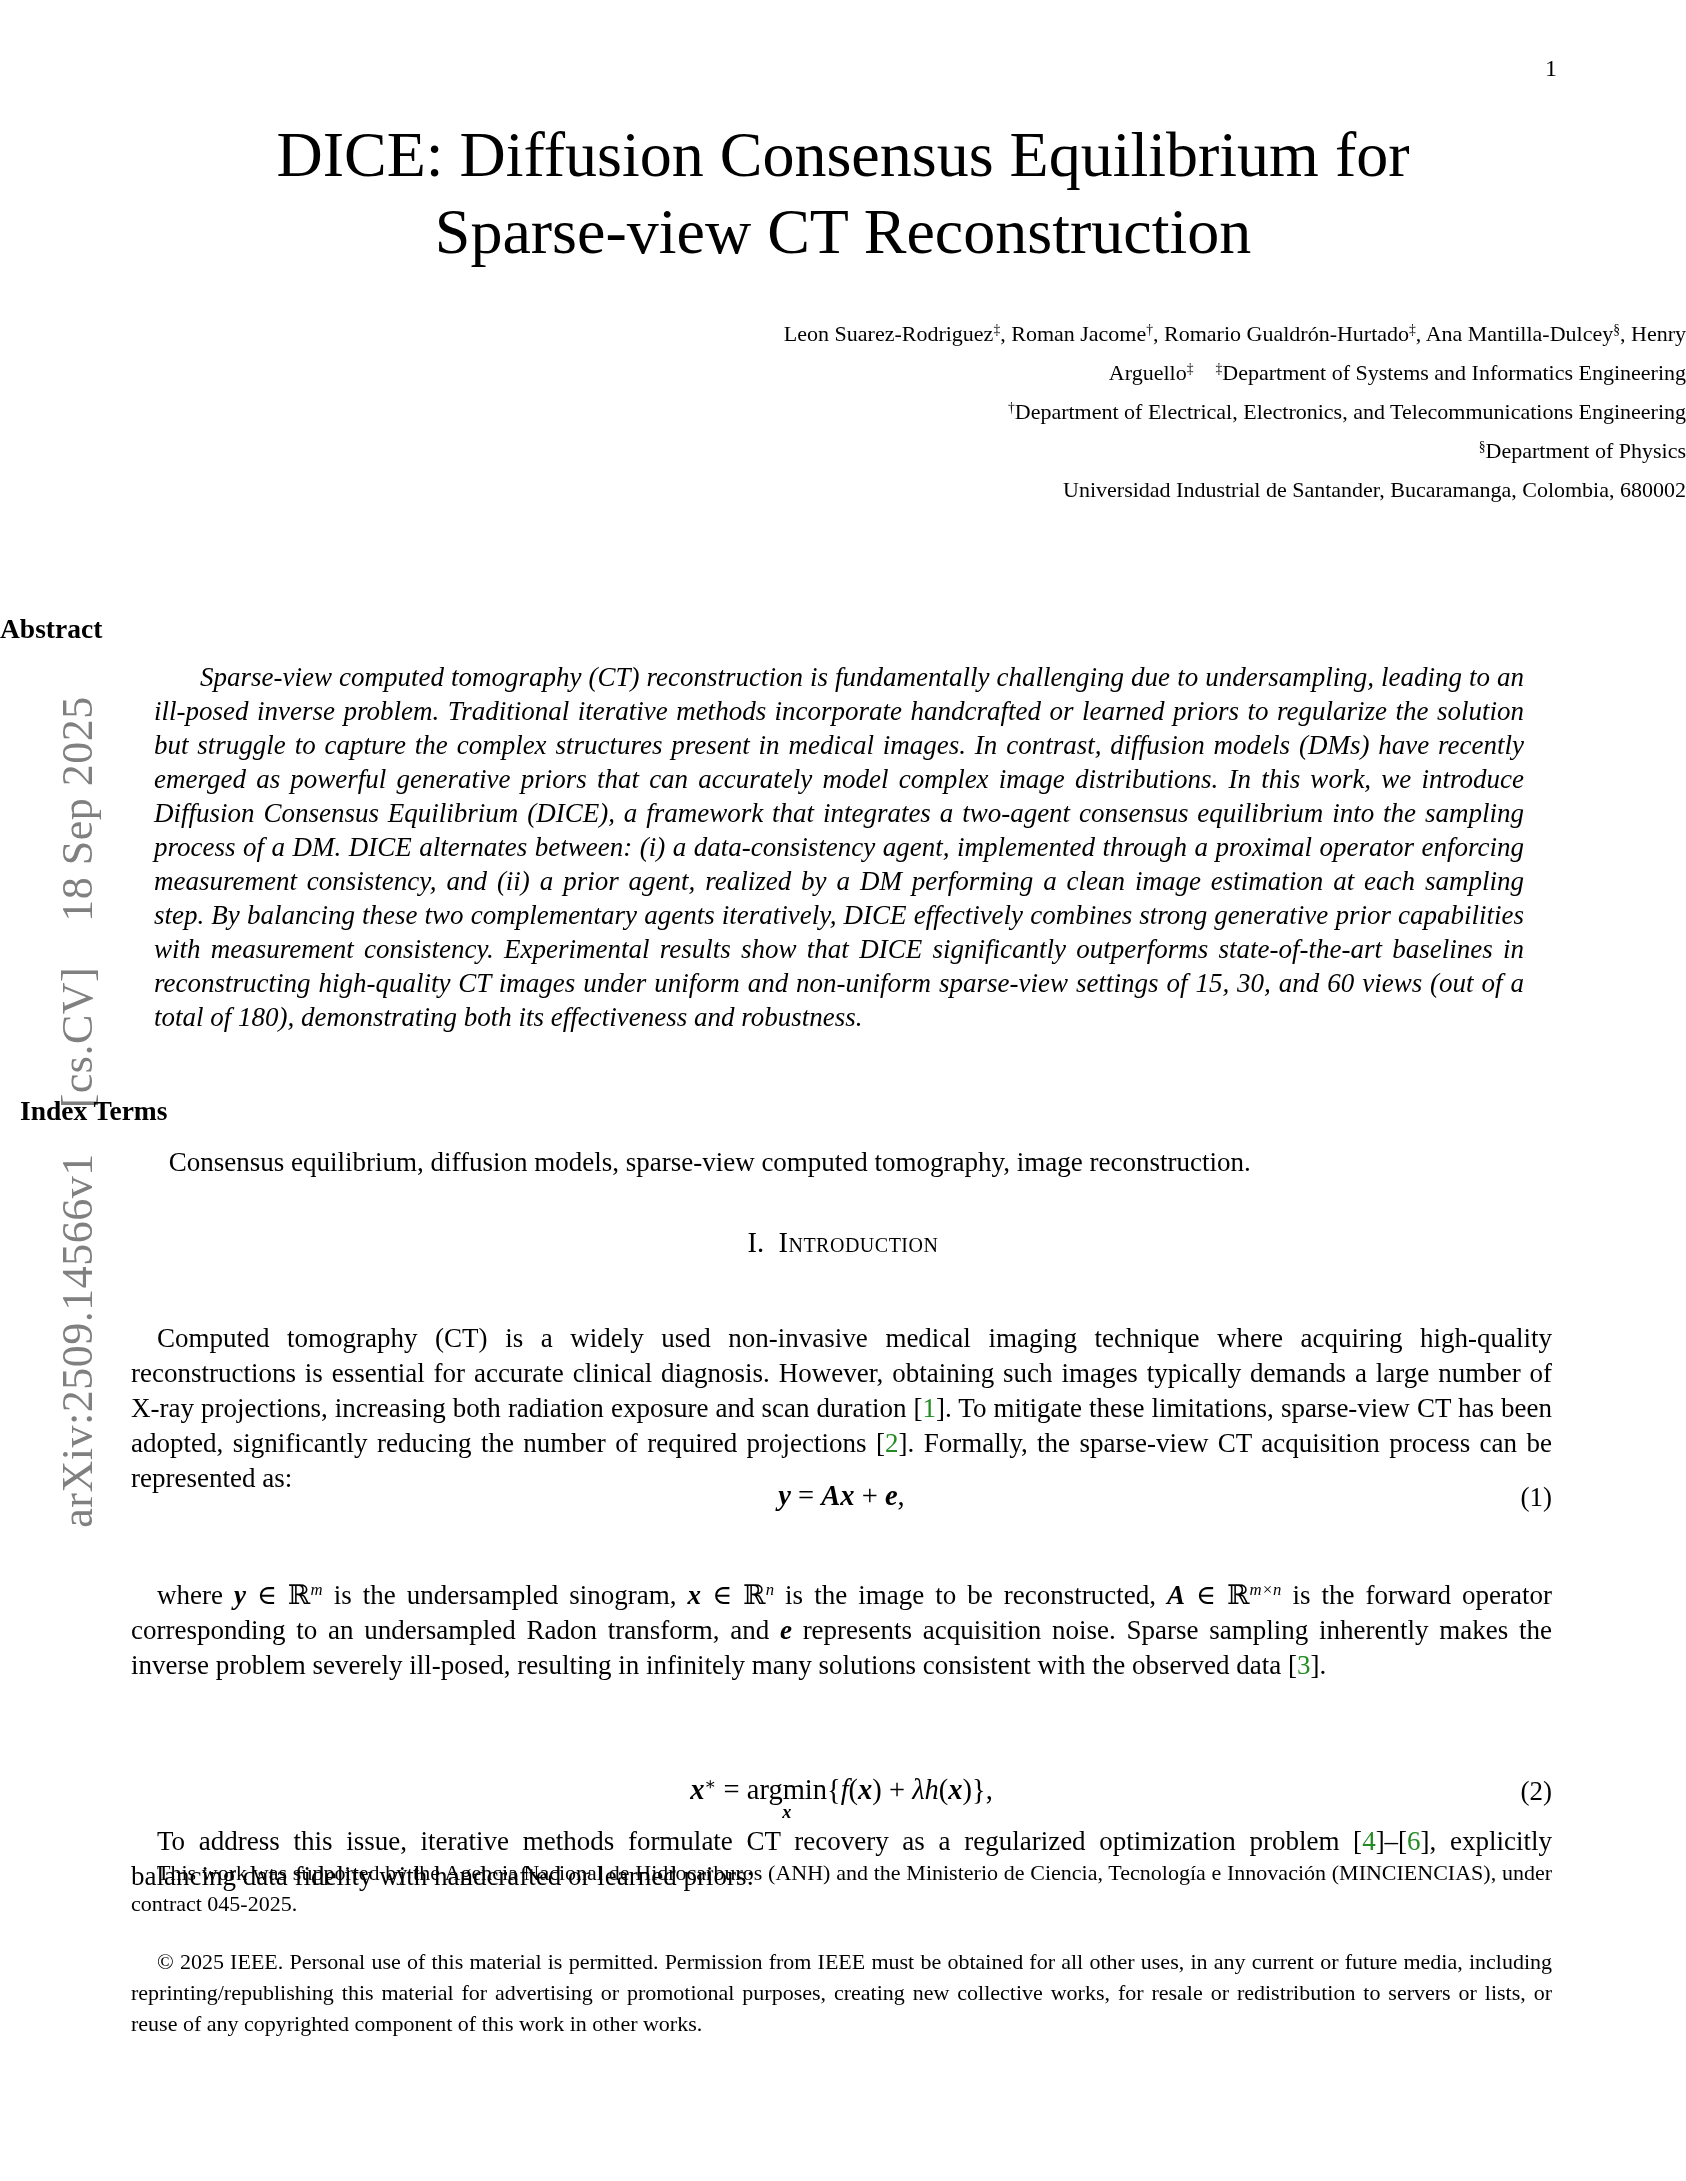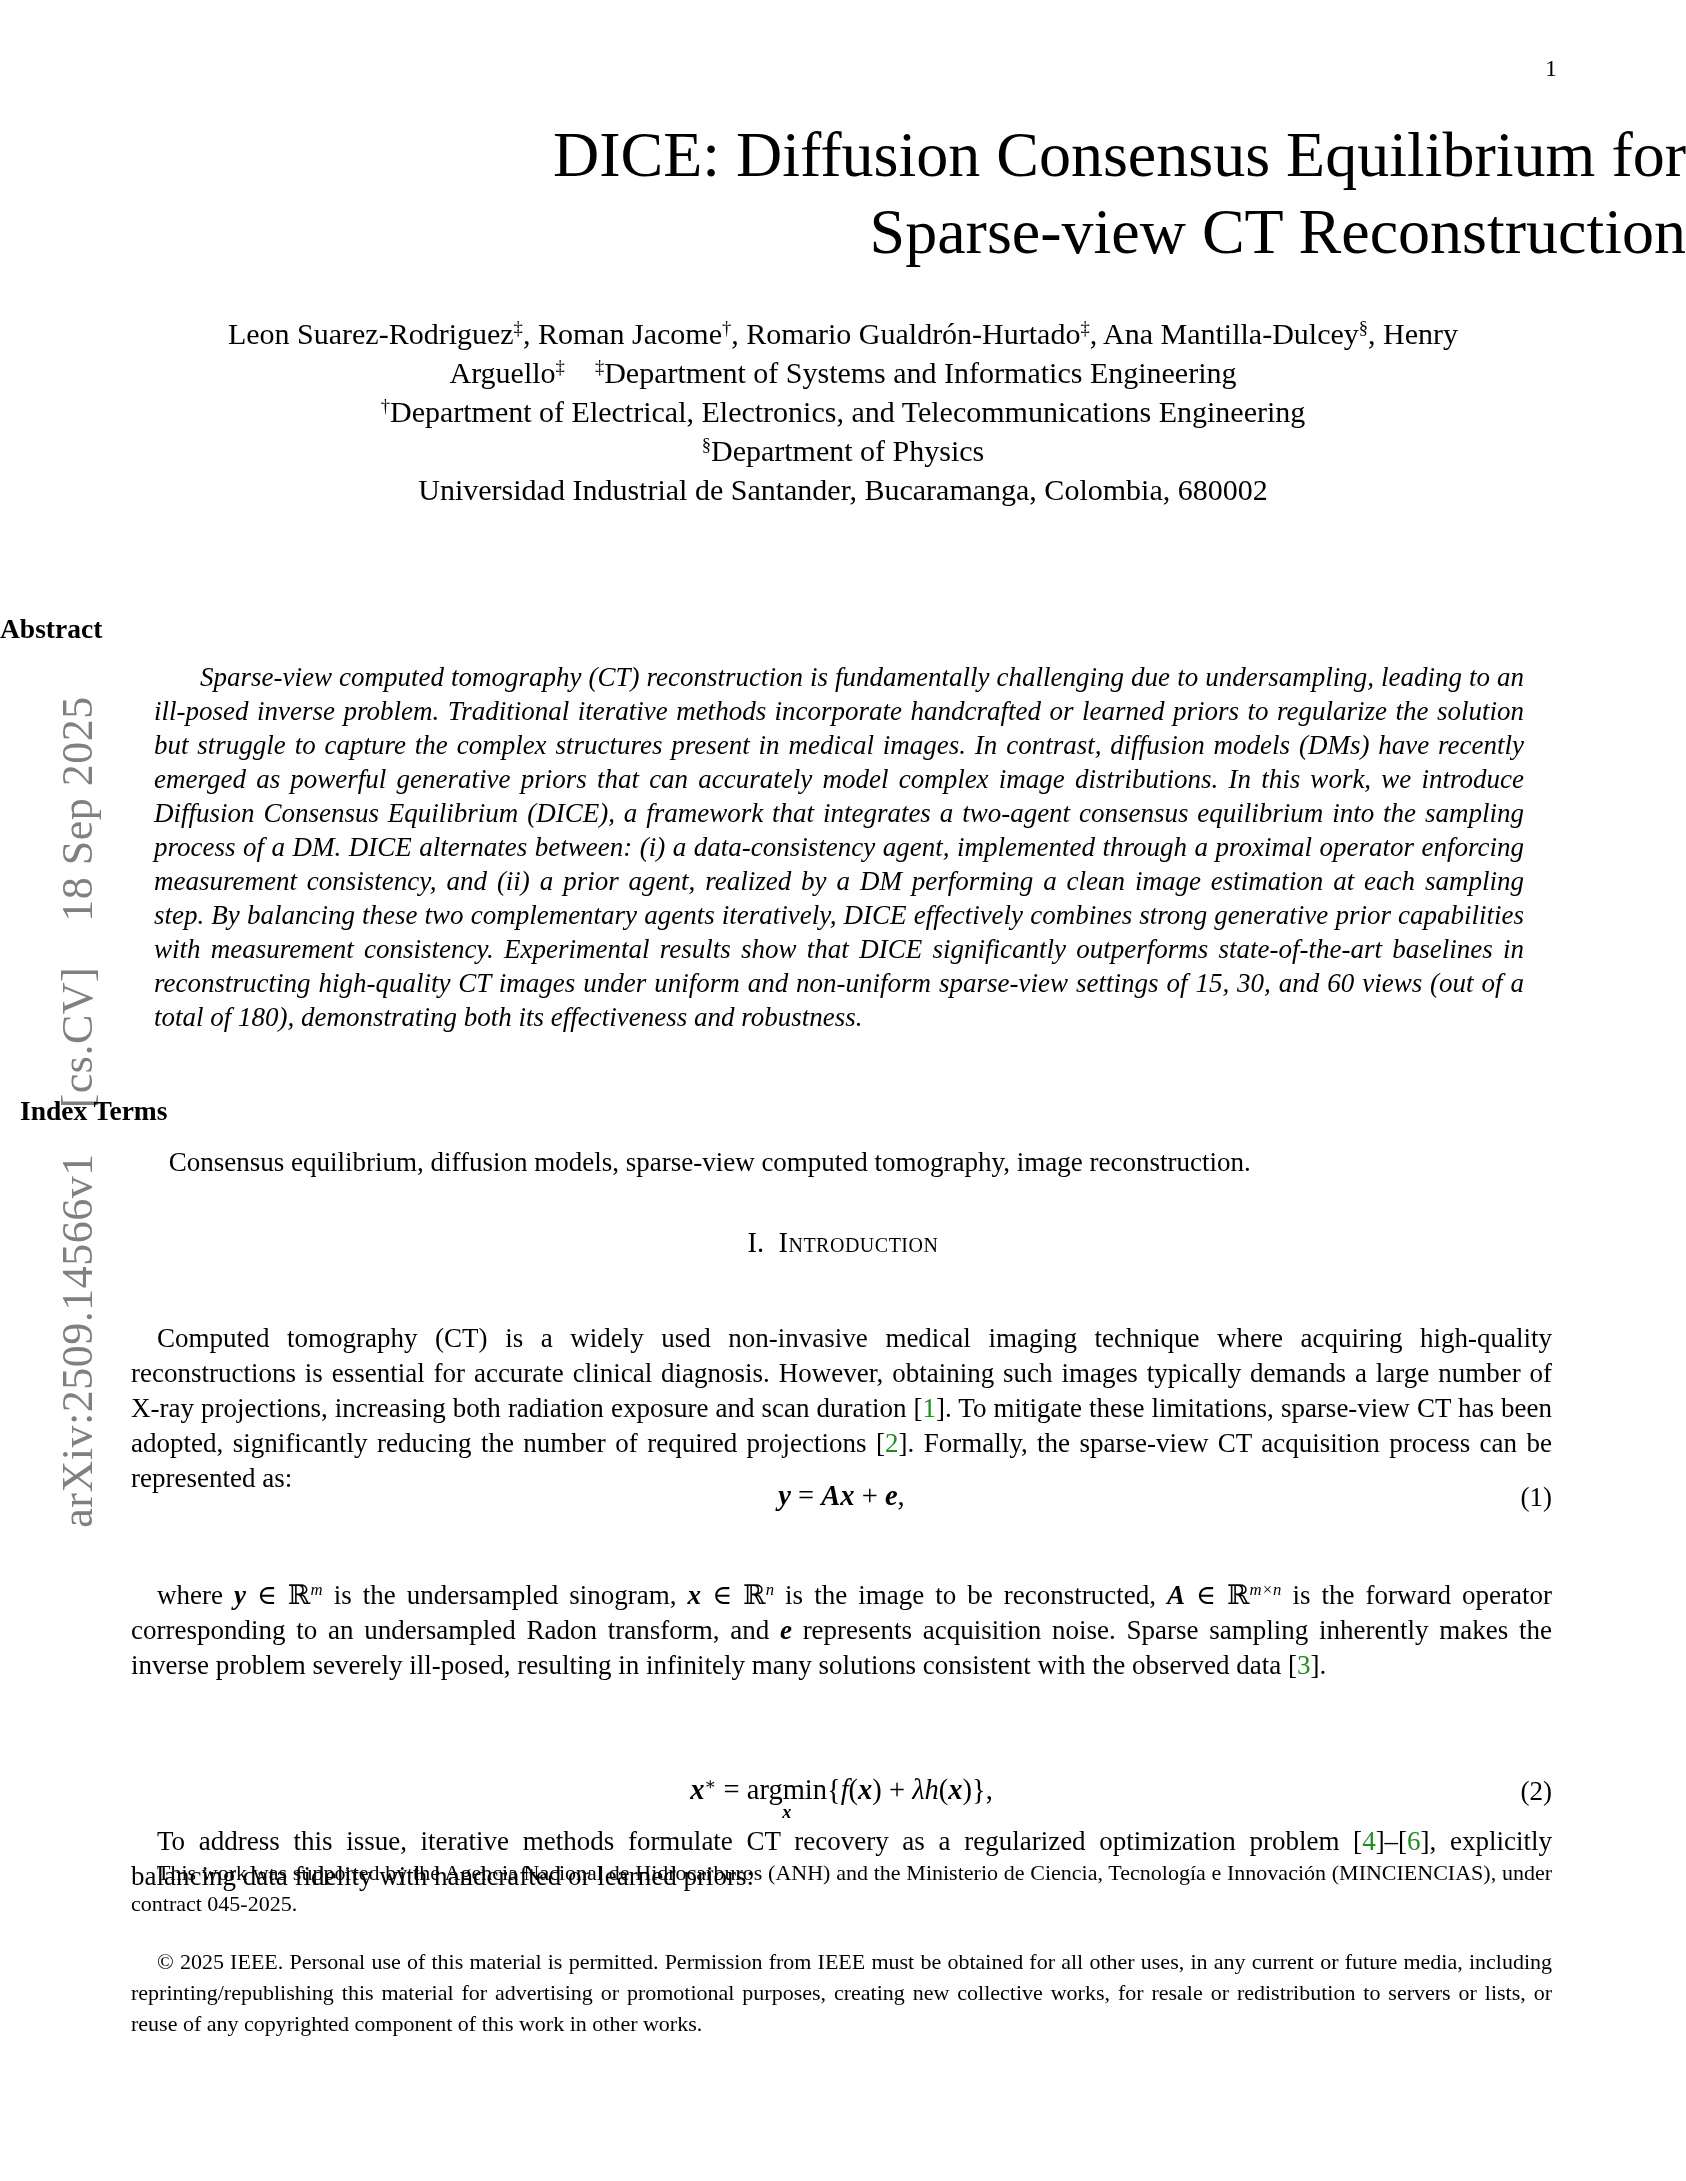--- a/index.html
+++ b/index.html
@@ -27,31 +27,31 @@
     white-space: pre;
     font-size: 44px;
     color: var(--banner, #808080);
     letter-spacing: 0.5px;
   }
   .title-block {
     position: absolute;
     top: 116px;
     left: 0;
     width: 100%;
-    text-align: right;
+    text-align: center;
     font-size: 64px;
     line-height: 77px;
   }
   .authors-block {
     position: absolute;
     top: 314px;
     left: 0;
     width: 100%;
-    text-align: center;
-    font-size: 30px;
+    text-align: right;
+    font-size: 22px;
     line-height: 39px;
   }
   .abstract-heading, .index-heading {
     position: absolute;
     left: 0;
     width: 100%;
     text-align: left;
     font-weight: bold;
     font-size: 27.5px;
   }

